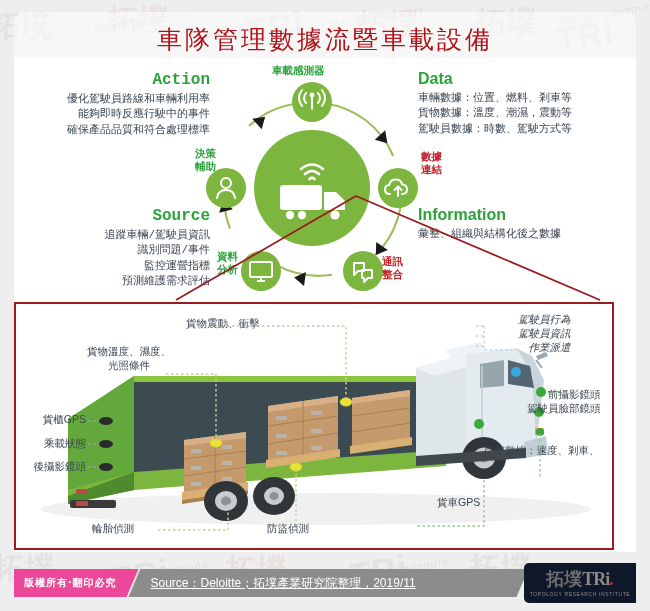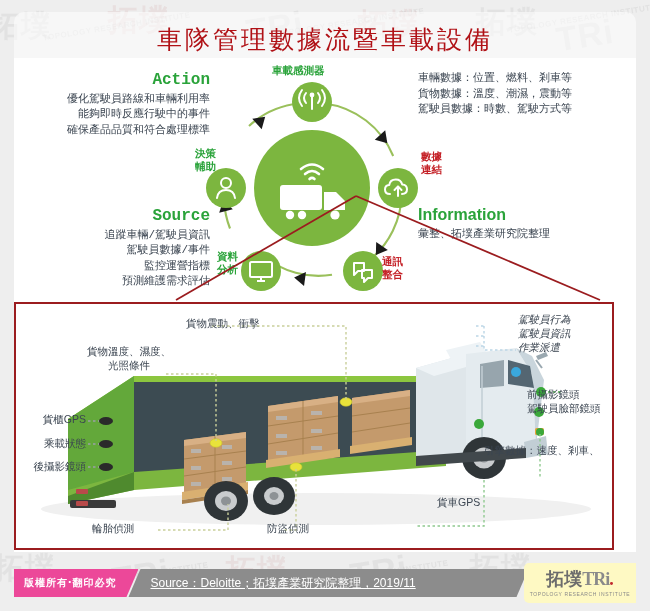--- a/index.html
+++ b/index.html
@@ -105,21 +105,21 @@
     border: 2px solid #9b1c1f;
     background: #ffffff;
     z-index: 6;
     overflow: hidden;
   }
   .photo-svg { position: absolute; left: 0; top: 0; }
 
   .plabel {
     position: absolute; z-index: 9;
     font-size: 10.5px; color: #3b4551;
-    line-height: 1.35; white-space: nowrap;
+    line-height: 1.35; white-space: nowrap; text-align: right;
   }
 
   
   .footer { position: absolute; left: 0; bottom: 0; width: 650px; height: 56px; z-index: 10; }
   .fbar { position: absolute; left: 14px; top: 14px; height: 28px; display: flex; }
   .copy {
     background: #ec4899; color: #fff;
     font-size: 10px; font-weight: bold;
     padding: 0 10px; height: 28px;
     display: flex; align-items: center;
@@ -133,21 +133,21 @@
     display: flex; align-items: center;
     padding: 0 16px 0 22px;
     margin-left: -10px;
     clip-path: polygon(12px 0, 100% 0, calc(100% - 12px) 100%, 0 100%);
     min-width: 400px;
     text-decoration: underline;
   }
   .logo {
     position: absolute; right: 14px; top: 8px;
     width: 112px; height: 40px;
-    background: #fef9c3;
+    background: #0f172a;
     border-radius: 5px 0 0 5px;
     display: flex; flex-direction: column;
     align-items: center; justify-content: center;
   }
   .logo-main {
     font-family: "Liberation Serif","DejaVu Serif",serif;
     font-size: 18px; font-weight: bold; color: #6d6d6d;
     letter-spacing: 0px; line-height: 1;
   }
   .logo-main .tri { color: #8a8a8a; letter-spacing: -1px; }
@@ -189,34 +189,35 @@
 <div class="blk ta-r" id="block-action">
   <h3>Action</h3>
   <p>優化駕駛員路線和車輛利用率</p>
   <p>能夠即時反應行駛中的事件</p>
   <p>確保產品品質和符合處理標準</p>
 </div>
 
 <div class="blk ta-r" id="block-insight">
   <h3>Source</h3>
   <p>追蹤車輛/駕駛員資訊</p>
-  <p>駕駛員數據/事件</p>
+  <p>識別問題/事件</p>
   <p>監控運營指標</p>
   <p>預測維護需求評估</p>
 </div>
 
 <div class="blk ta-l" id="block-data">
+  <h3>Data</h3>
   <p>車輛數據：位置、燃料、剎車等</p>
   <p>貨物數據：溫度、潮濕，震動等</p>
   <p>駕駛員數據：時數、駕駛方式等</p>
 </div>
 
 <div class="blk ta-l" id="block-information">
   <h3>Information</h3>
-  <p>彙整、拓墣產業研究院整理</p>
+  <p>彙整、組織與結構化後之數據</p>
 </div>
 
 <div class="cap green" id="cap-sensor">車載感測器</div>
 <div class="cap green" id="cap-decision">
   <div>決策</div>
   <div>輔助</div>
 </div>
 <div class="cap green" id="cap-analysis">
   <div>資料</div>
   <div>分析</div>

